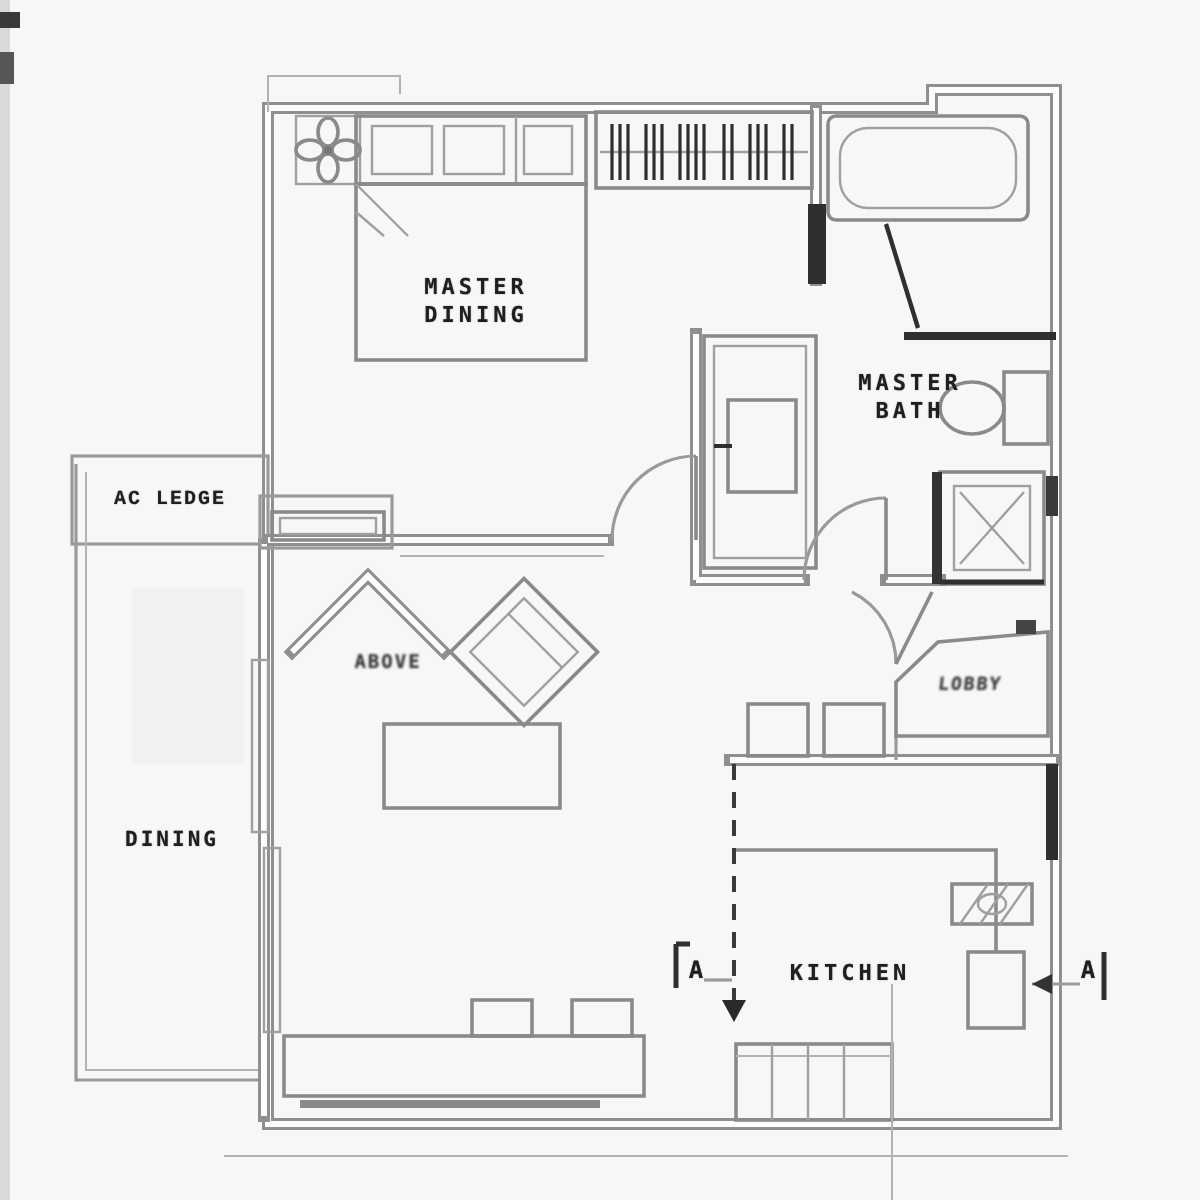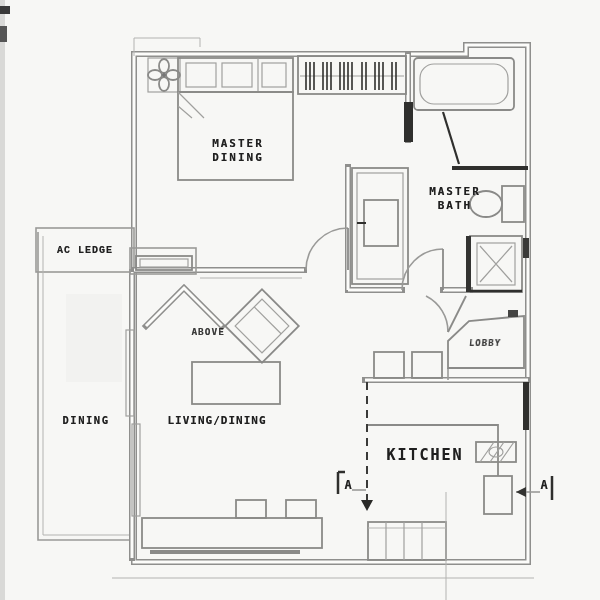--- a/index.html
+++ b/index.html
@@ -186,26 +186,25 @@
     <path class="dark" stroke-width="2.5" d="M 552,476 V 500"></path>
   </g>
 </svg>
 
 <div class="lbl" style="left:36px;top:245px;width:98px;font-size:10px;letter-spacing:1px;font-family:Liberation Mono, monospace;">AC LEDGE</div>
 
 <div class="lbl lbl2" style="left:163px;top:137px;width:150px;font-size:11px;letter-spacing:2px;"><span>MASTER</span><br><span>DINING</span></div>
 
 <div class="lbl lbl2" style="left:405px;top:185px;width:100px;font-size:11px;letter-spacing:2px;"><span>MASTER</span><br><span>BATH</span></div>
 
-<div class="lbl blurry" style="left:163px;top:326px;width:62px;font-size:9.5px;letter-spacing:1px;text-align:right;">ABOVE</div>
+<div class="lbl blurry" style="left:163px;top:326px;width:62px;font-size:9.5px;letter-spacing:1px;">ABOVE</div>
 
 <div class="lbl blurry" style="left:455px;top:338px;width:60px;font-size:9px;letter-spacing:1px;transform:skewX(-6deg);">LOBBY</div>
 
 <div class="lbl" style="left:36px;top:414px;width:100px;font-size:10.5px;letter-spacing:1.5px;">DINING</div>
 
-<div class="lbl" style="left:133px;top:414px;width:168px;font-size:11px;letter-spacing:1px;">LIVING/DINING</div>
-
-<div class="lbl" style="left:384px;top:446px;width:82px;font-size:15px;letter-spacing:2px;">KITCHEN</div>
+
+<div class="lbl" style="left:384px;top:480px;width:82px;font-size:11px;letter-spacing:2px;">KITCHEN</div>
 
 <div class="lbl" style="left:341px;top:478px;width:14px;font-size:12px;">A</div>
 
 <div class="lbl" style="left:537px;top:478px;width:14px;font-size:12px;">A</div>
 </div>
 
 </body></html>

